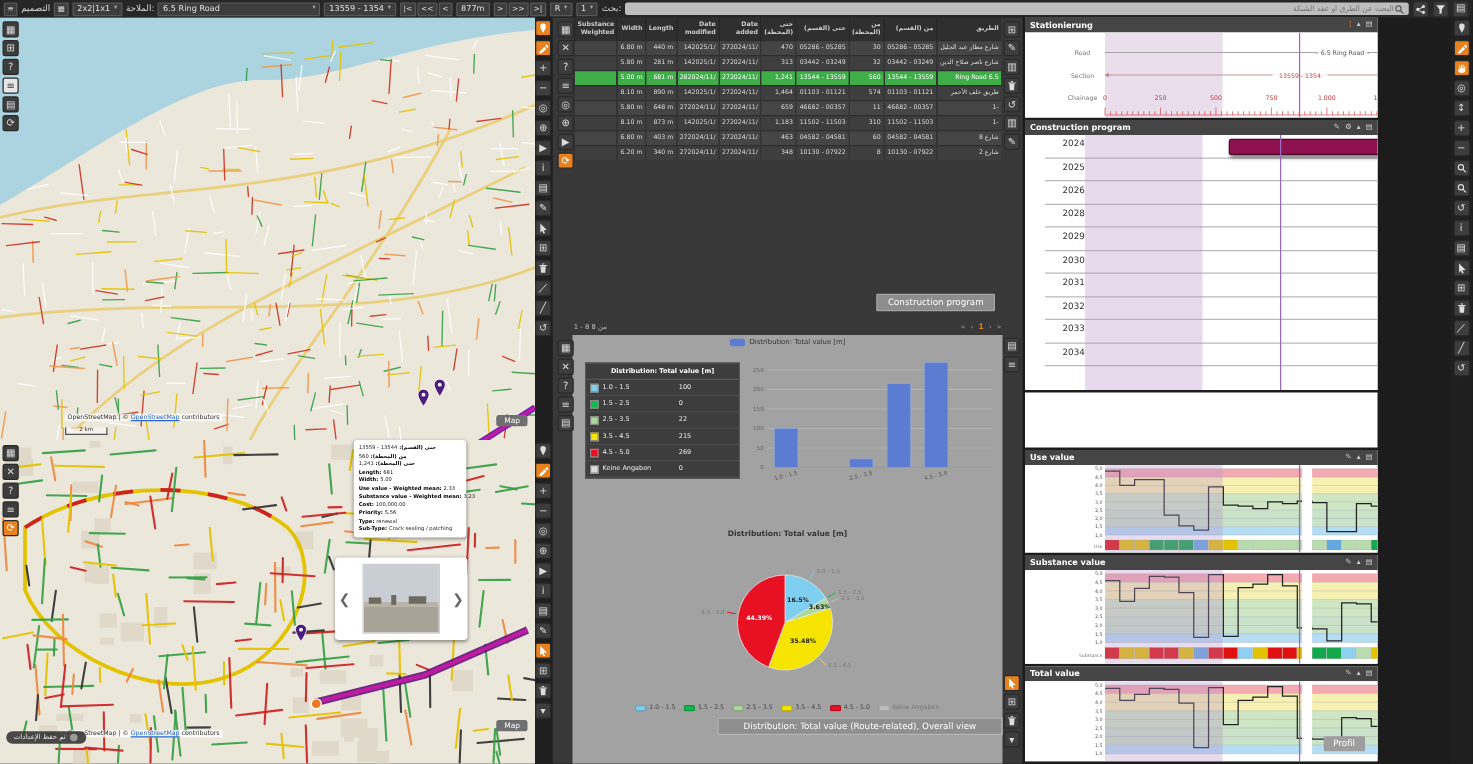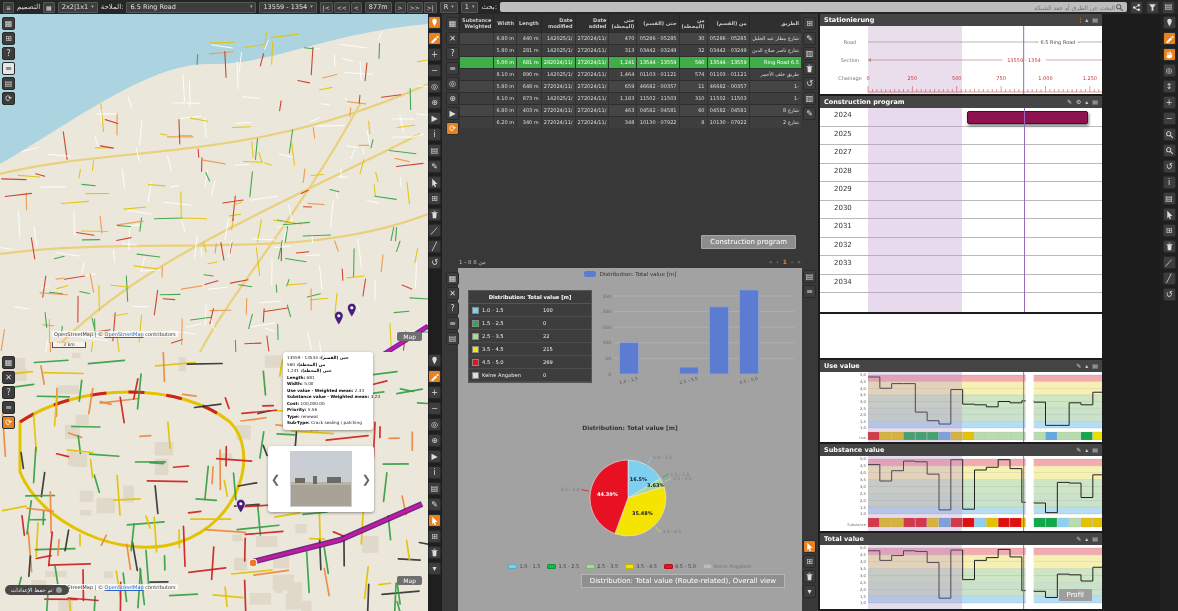--- a/index.html
+++ b/index.html
@@ -66,29 +66,29 @@
   #dist-table { position:absolute; left:10px; top:22px; width:124px; background:#3d3d3d; border:1px solid #555; }
   #dist-table .hd { color:#fff; font-size:5.2px; font-weight:bold; text-align:center; padding:3px 2px; border-bottom:1px solid #555; }
   #dist-table .row { display:flex; align-items:center; gap:3px; padding:2.5px 3px; border-bottom:1px solid #4c4c4c; }
   #dist-table .row .sw { width:7px; height:7px; border:1px solid #888; }
   #dist-table .row .lb { color:#eee; font-size:5.2px; width:58px; }
   #dist-table .row .vl { color:#eee; font-size:5.2px; }
   #pie-title { position:absolute; left:0; right:0; top:156px; text-align:center; font-size:6px; font-weight:bold; color:#333; }
   #bottom-legend { position:absolute; left:0; right:0; top:295px; display:flex; justify-content:center; gap:7px; align-items:center; }
   #bottom-legend .it { display:flex; align-items:center; gap:2px; font-size:5px; color:#444; }
   #bottom-legend .sw { width:9px; height:5px; border-radius:1.5px; border:1px solid rgba(0,0,0,.2); }
-  #status-bar { position:absolute; right:17px; top:306px; background:#8f8f8f; border:1px solid #b5b5b5; color:#fff; font-size:7px; padding:2px 8px; }
+  #status-bar { position:absolute; right:0; top:306px; background:#8f8f8f; border:1px solid #b5b5b5; color:#fff; font-size:7px; padding:2px 20px; }
 
   
   #right { position:absolute; left:820px; top:14px; width:340px; height:597px; }
   .panel { position:absolute; left:0; width:282px; background:#fff; }
   .phead { height:12px; background:#454545; display:flex; align-items:center; padding:0 4px; gap:4px; }
   .phead .ttl { color:#fff; font-size:6.5px; font-weight:bold; flex:1; white-space:nowrap; }
   .phead .hic { color:#ccc; font-size:6px; line-height:1; }
-  .pbody { position:relative; background:#fff; overflow:hidden; }
+  .pbody { position:relative; background:#fff; overflow:hidden;padding-left:16px; }
   .yr-row { position:relative; height:18.5px; border-bottom:1px solid #b9b9b9; }
   .yr-row .ylb { position:absolute; left:14px; top:3px; font-size:7px; color:#333; }
   .cons-band { position:absolute; left:48px; width:94px; top:0; bottom:0; background:rgba(186,150,200,.35); }
   .cons-cursor { position:absolute; left:203px; top:0; bottom:0; width:1px; background:#9a6ab8; }
   .cons-bar { position:absolute; top:2.5px; height:13px; background:#8e1150; border:1.5px solid #4d0a30; border-radius:2px; box-shadow:1px 2px 3px rgba(0,0,0,.5); }
   #profil-btn { position:absolute; right:10px; bottom:8px; background:#9e9e9e; color:#fff; font-size:7px; padding:2px 8px; border-radius:1px; }
 
   
   .blackstrip { background:#1f1f1f; }
 </style>
@@ -1309,21 +1309,21 @@
       </div>
       <div class="pbody" id="cons-body" style="height:204px">
           <div class="yr-row">
             <div class="ylb">2024</div>
             <div class="cons-bar" style="left: 147.4px; width: 120.877px;"></div>
           </div>
           <div class="yr-row">
             <div class="ylb">2025</div>
           </div>
           <div class="yr-row">
-            <div class="ylb">2027</div>
+            <div class="ylb">2026</div>
           </div>
           <div class="yr-row">
             <div class="ylb">2028</div>
           </div>
           <div class="yr-row">
             <div class="ylb">2029</div>
           </div>
           <div class="yr-row">
             <div class="ylb">2030</div>
           </div>

